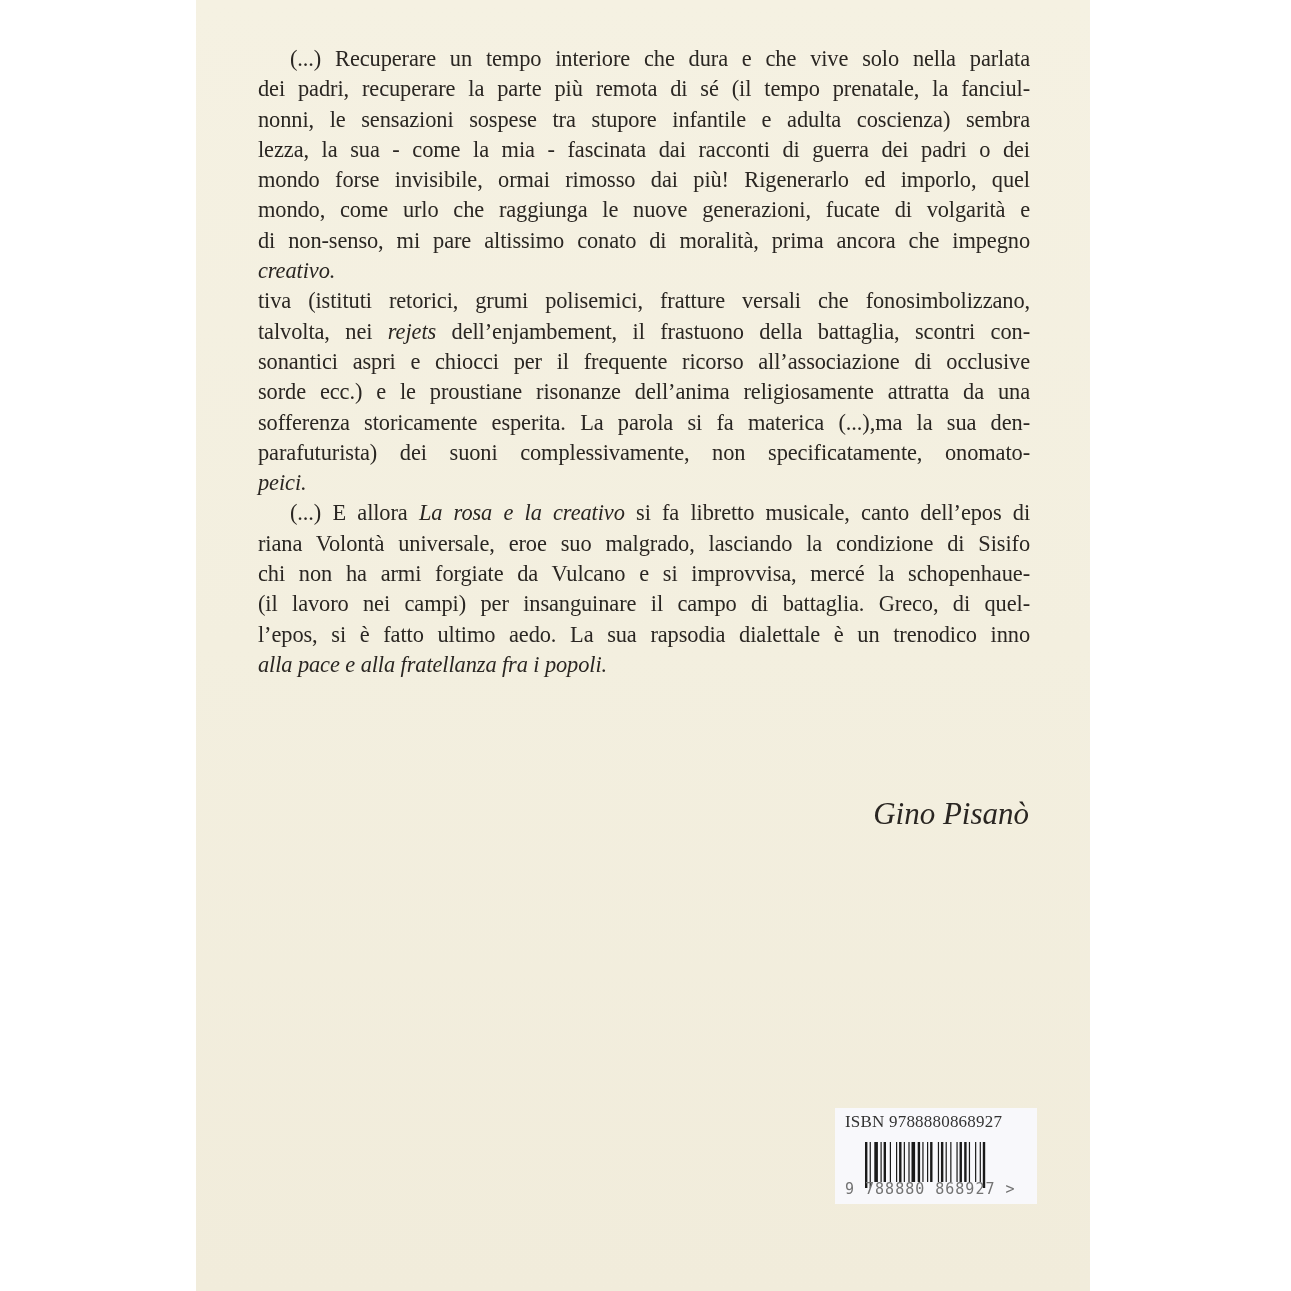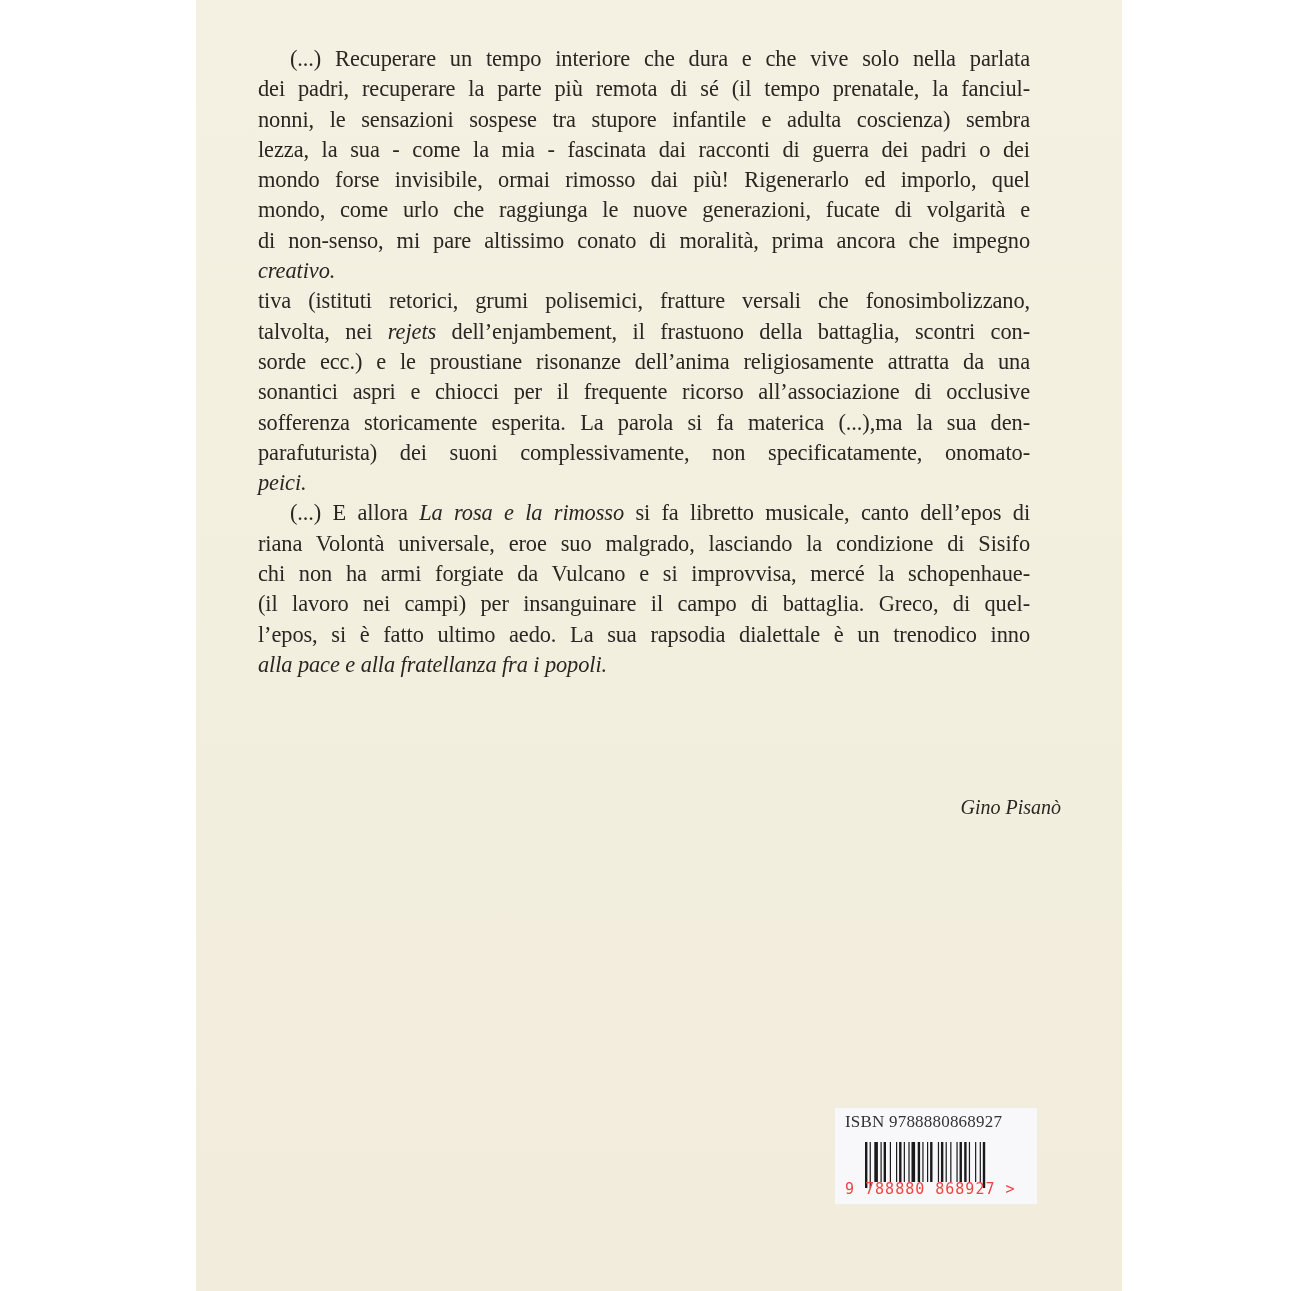--- a/index.html
+++ b/index.html
@@ -1,76 +1,75 @@
 <!DOCTYPE html>
 <html><head>
 <meta charset="utf-8">
 <style>
   html, body { margin:0; padding:0; background:#ffffff; }
   body { width:1291px; height:1291px; position:relative; overflow:hidden; }
   .page {
     position:absolute; left:196px; top:0; width:894px; height:1291px;
     background:#f4f0e0;
     background-image: linear-gradient(180deg, #f5f1e2 0%, #f3efdf 50%, #f1ecdb 100%);
-    padding-left: 32px;
   }
   .text-block {
     position:absolute; left:62px; top:44px; width:772px;
     font-family:"Liberation Serif", "DejaVu Serif", serif;
     font-size:22.4px; line-height:30.3px; color:#2a2622;
     letter-spacing:-0.1px;
   }
   .line { display:block; white-space:nowrap; text-align:justify; text-align-last:justify; height:30.3px; }
   .line.last { text-align-last:left;font-style:italic; }
   .line.indent { padding-left:32px; }
   .signature {
     position:absolute; right:61px; top:796px;
     font-family:"Liberation Serif", "DejaVu Serif", serif;
-    font-style:italic; font-size:20px; color:#2a2622;
+    font-style:italic; font-size:31px; color:#2a2622;
   }
   em { font-style:italic; }
   .isbn-label {
     position:absolute; left:639px; top:1108px; width:202px; height:96px;
     background:#f8f8fb;
   }
   .isbn-text {
     position:absolute; left:10px; top:4px;
     font-family:"Liberation Serif", serif; font-size:17px; color:#333;
     letter-spacing:0.2px;
   }
   .barcode {
     position:absolute; left:30px; top:34px; width:164px; height:46px;
   }
   .barcode-digits {
     position:absolute; left:10px; top:72px;
-    font-family:"DejaVu Sans Mono", "Liberation Mono", monospace; font-size:15px; color:#ef4444;
+    font-family:"DejaVu Sans Mono", "Liberation Mono", monospace; font-size:15px; color:#737373;
     letter-spacing:1px; background:transparent;
   }
 </style>
 </head>
 <body>
 
 <div class="page">
   <div class="text-block" id="text-block">
       <span class="line indent">(...) Recuperare un tempo interiore che dura e che vive solo nella parlata</span>
       <span class="line">dei padri, recuperare la parte più remota di sé (il tempo prenatale, la fanciul-</span>
       <span class="line">nonni, le sensazioni sospese tra stupore infantile e adulta coscienza) sembra</span>
       <span class="line">lezza, la sua - come la mia - fascinata dai racconti di guerra dei padri o dei</span>
       <span class="line">mondo forse invisibile, ormai rimosso dai più! Rigenerarlo ed imporlo, quel</span>
       <span class="line">mondo, come urlo che raggiunga le nuove generazioni, fucate di volgarità e</span>
       <span class="line">di non-senso, mi pare altissimo conato di moralità, prima ancora che impegno</span>
       <span class="line last">creativo.</span>
       <span class="line">tiva (istituti retorici, grumi polisemici, fratture versali che fonosimbolizzano,</span>
       <span class="line">talvolta, nei <em>rejets</em> dell’enjambement, il frastuono della battaglia, scontri con-</span>
+      <span class="line">sonantici aspri e chiocci per il frequente ricorso all’associazione di occlusive</span>
       <span class="line">sorde ecc.) e le proustiane risonanze dell’anima religiosamente attratta da una</span>
-      <span class="line">sonantici aspri e chiocci per il frequente ricorso all’associazione di occlusive</span>
       <span class="line">sofferenza storicamente esperita. La parola si fa materica (...),ma la sua den-</span>
       <span class="line">parafuturista) dei suoni complessivamente, non specificatamente, onomato-</span>
       <span class="line last">peici.</span>
-      <span class="line indent">(...) E allora <em>La rosa e la rimosso</em> si fa libretto musicale, canto dell’epos di</span>
+      <span class="line indent">(...) E allora <em>La rosa e la creativo</em> si fa libretto musicale, canto dell’epos di</span>
       <span class="line">riana Volontà universale, eroe suo malgrado, lasciando la condizione di Sisifo</span>
       <span class="line">chi non ha armi forgiate da Vulcano e si improvvisa, mercé la schopenhaue-</span>
       <span class="line">(il lavoro nei campi) per insanguinare il campo di battaglia. Greco, di quel-</span>
       <span class="line">l’epos, si è fatto ultimo aedo. La sua rapsodia dialettale è un trenodico inno</span>
       <span class="line last">alla pace e alla fratellanza fra i popoli.</span>
     </div>
   <div class="signature">Gino Pisanò</div>
 
   <div class="isbn-label">
     <div class="isbn-text">ISBN  9788880868927</div>

